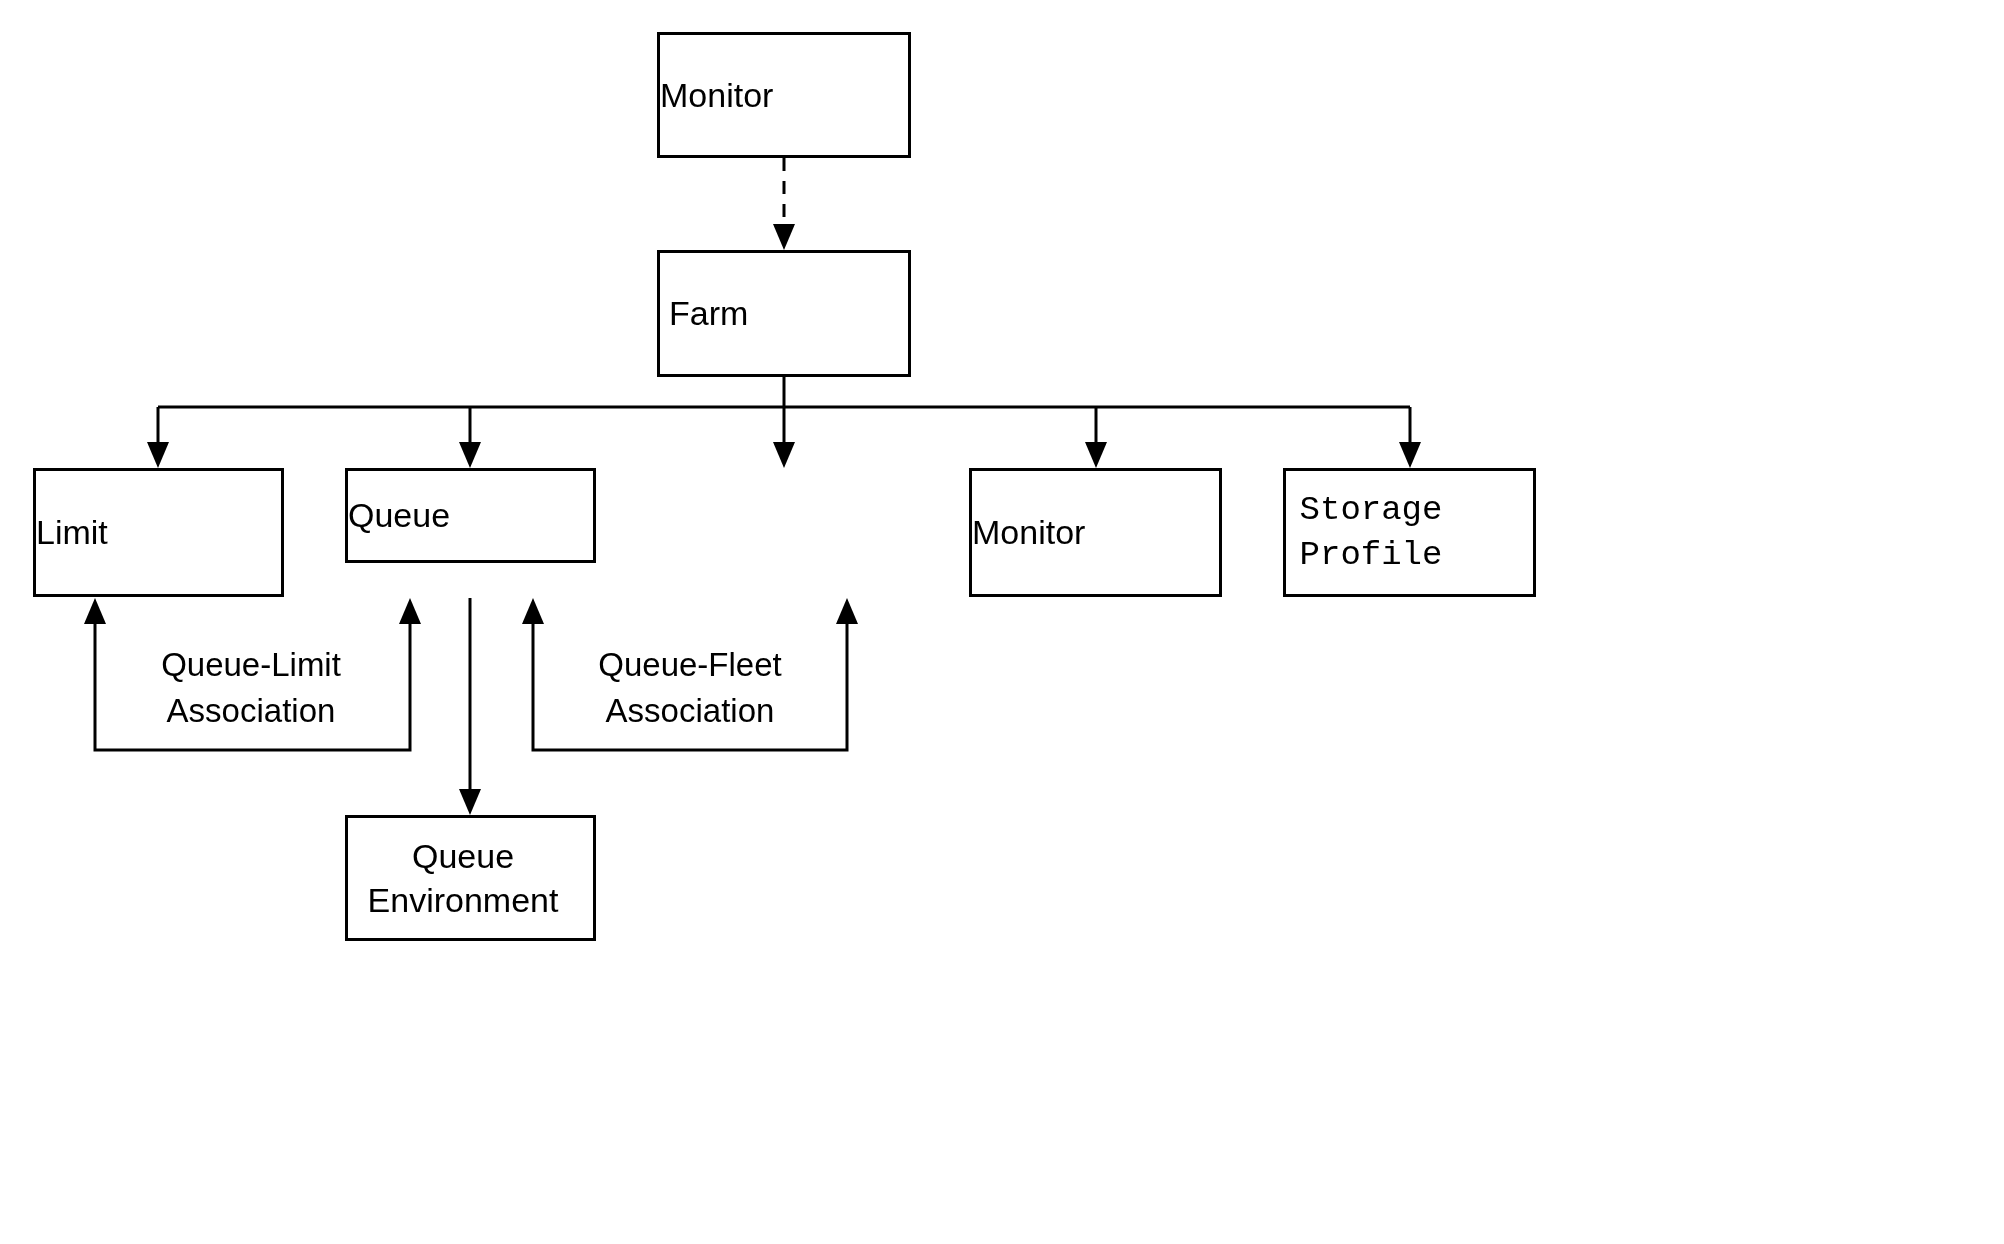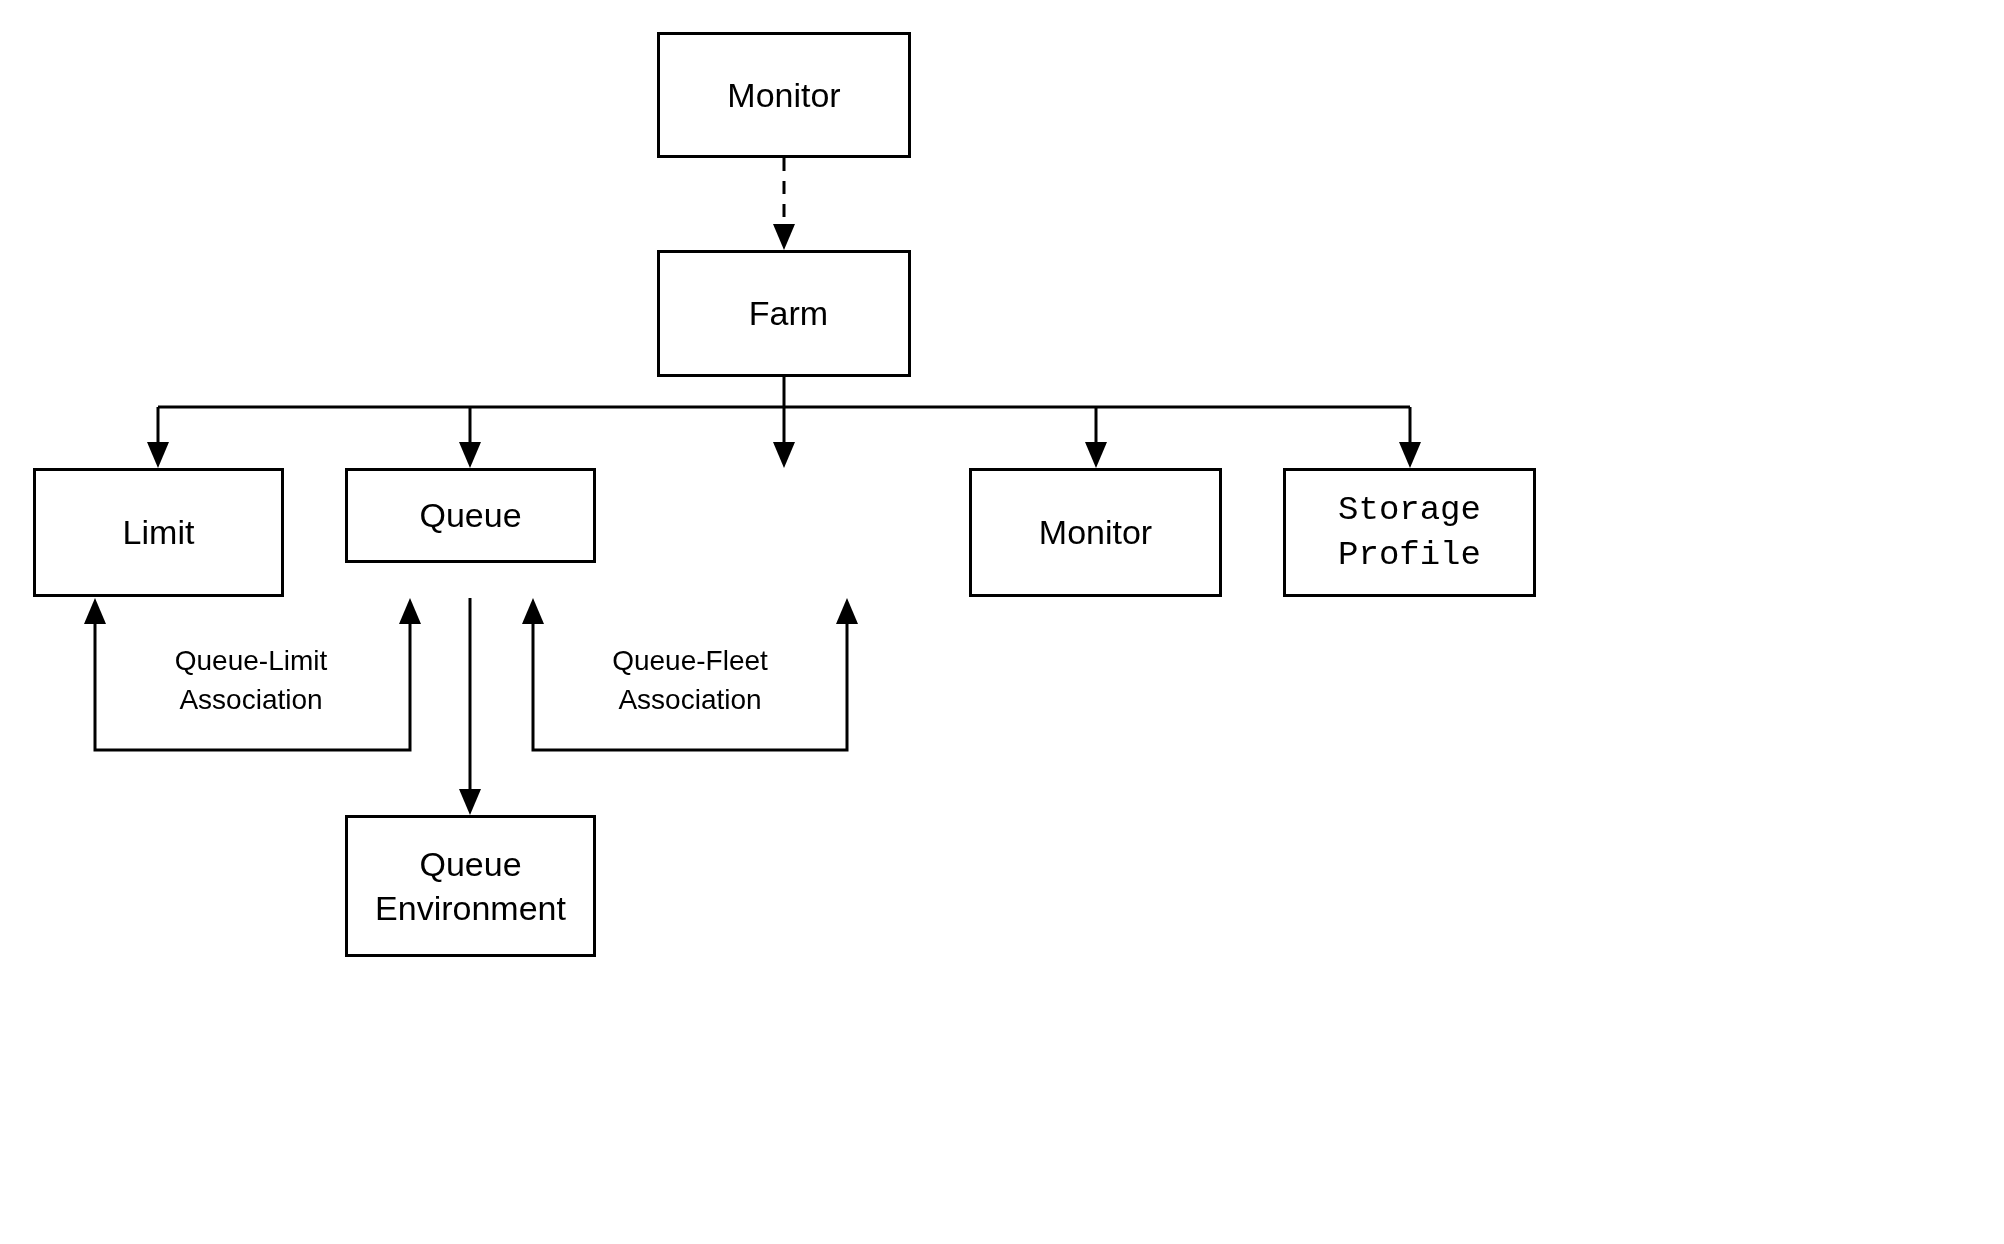--- a/index.html
+++ b/index.html
@@ -22,33 +22,33 @@
     width: 2004px;
     height: 1244px;
   }
   .node {
     position: absolute;
     box-sizing: border-box;
     border: 3px solid #000000;
     background: #ffffff;
     display: flex;
     align-items: center;
-    justify-content: center;
+    justify-content: flex-start;
     text-align: center;
     font-size: 34px;
     line-height: 1.3;
     color: #000000;
   }
   .node span {
     display: block;
   }
   .edge-label {
     position: absolute;
     text-align: center;
-    font-size: 28px;
+    font-size: 33px;
     line-height: 1.38;
     color: #000000;
   }
 </style>
 </head>
 <body>
 
 <div class="canvas">
 
   <svg class="edges" viewBox="0 0 2004 1244" fill="none" stroke="#000000" stroke-width="3">
@@ -114,21 +114,21 @@
 
 
   <div class="node" style="left:969px; top:468px; width:253px; height:129px;">
     <span>Monitor</span>
   </div>
 
   <div class="node" style="left:1283px; top:468px; width:253px; height:129px;">
     <span style="max-width:170px;font-family:Liberation Mono, monospace;">Storage Profile</span>
   </div>
 
-  <div class="node" style="left:345px; top:815px; width:251px; height:142px;">
+  <div class="node" style="left:345px; top:815px; width:251px; height:126px;">
     <span style="max-width:230px;">Queue Environment</span>
   </div>
 
   <div class="edge-label" style="left:121px; top:642px; width:260px;">Queue-Limit Association</div>
 
   <div class="edge-label" style="left:560px; top:642px; width:260px;">Queue-Fleet Association</div>
 
 </div>
 
 </body></html>

